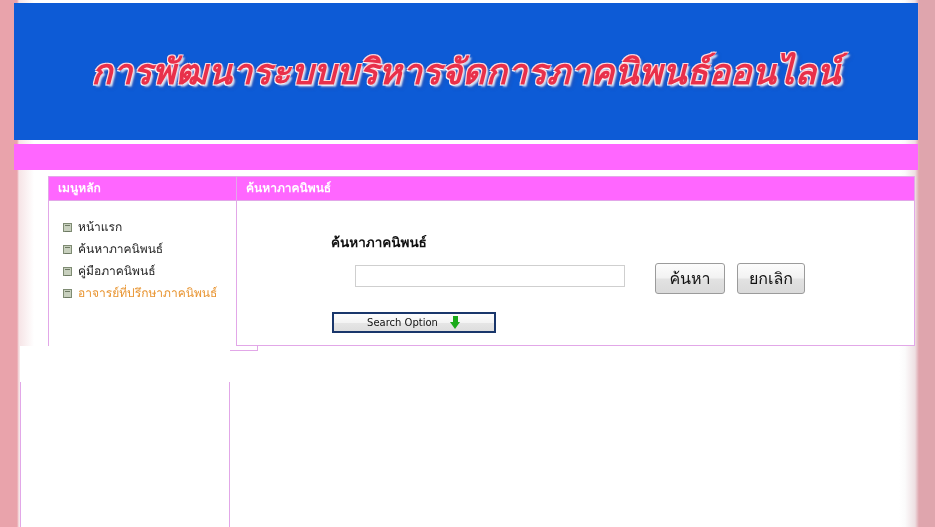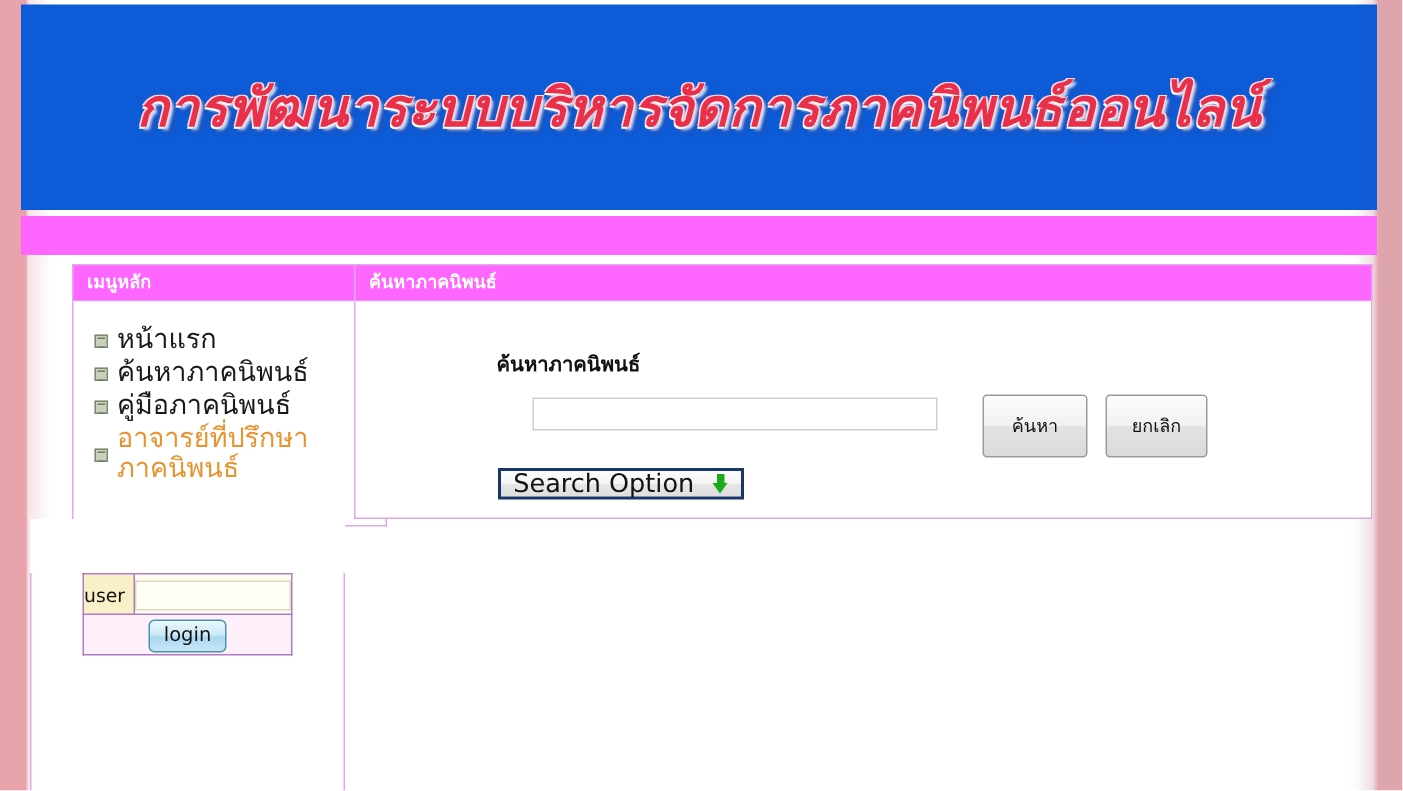--- a/index.html
+++ b/index.html
@@ -94,21 +94,21 @@
   }
 
   
   #menu-panel { left: 20px; top: 176px; width: 210px; margin-left: 28px; }
   #menu-panel .panel-body { height: 150px; padding: 16px 0 0 0; }
   .menu-list { list-style: none; margin: 0; padding: 0 0 0 14px; }
   .menu-item {
     display: flex;
     align-items: center;
     gap: 6px;
-    font-size: 18px;
+    font-size: 12px;
     line-height: 20px;
     padding: 0 0 2px 0;
     cursor: pointer;
   }
   .menu-item .label { color: #1a1a1a; }
   .menu-item.alt .label { color: #e8932e; }
   .bullet-icon {
     display: inline-block;
     width: 9px; height: 9px;
     flex: 0 0 9px;
@@ -202,44 +202,44 @@
     background: #ffffff;
     font-size: 12px;
     padding: 0 4px;
     outline: none;
     font-family: "DejaVu Sans", "Liberation Sans", sans-serif;
   }
 
   .win-btn {
     position: absolute;
     top: 62px;
-    height: 42px;
-    font-family: "DejaVu Sans", "Liberation Sans", sans-serif;
-    font-size: 12px;
+    height: 31px;
+    font-family: "DejaVu Sans", "Liberation Sans", sans-serif;
+    font-size: 16px;
     color: #111111;
     border: 1px solid #9b9b9b;
     border-radius: 3px;
     background: linear-gradient(to bottom, #fcfcfc 0%, #f2f2f2 48%, #e2e2e2 52%, #dadada 100%);
     cursor: pointer;
     line-height: 14px;
     padding: 0;
   }
   #btn-search { left: 418px; width: 70px; }
   #btn-cancel { left: 500px; width: 68px; }
 
   .search-option-btn {
     position: absolute;
     left: 95px;
     top: 111px;
     width: 164px;
     height: 21px;
     border: 2px solid #19366b;
     background: linear-gradient(to bottom, #fdfdfd 0%, #f4f4f4 50%, #e6e6e6 52%, #dedede 100%);
     font-family: "DejaVu Sans", "Liberation Sans", sans-serif;
-    font-size: 17px;
+    font-size: 10px;
     color: #111111;
     cursor: pointer;
     display: flex;
     align-items: center;
     justify-content: center;
     gap: 12px;
     padding: 0;
   }
   .down-arrow {
     display: inline-block;
@@ -298,31 +298,20 @@
           <span class="label">อาจารย์ที่ปรึกษาภาคนิพนธ์</span>
         </li>
       </ul>
     </div>
   </div>
 
   <div class="panel" id="login-panel">
     <div class="panel-body">
       <table class="login-table">
         <tbody>
-            <tr>
-          <td class="login-label">user</td>
-          <td class="login-input-cell">
-            <input type="text" placeholder="" style="">
-          </td>
-        </tr>
-        <tr>
-          <td class="login-btn-cell" colspan="2">
-            <button class="login-btn">login</button>
-          </td>
-        </tr>
       </tbody>
         </table>
     </div>
   </div>
 
   <div class="panel" id="search-panel">
     <div class="panel-head">ค้นหาภาคนิพนธ์</div>
     <div class="panel-body">
 
       <div class="search-label">ค้นหาภาคนิพนธ์</div>

